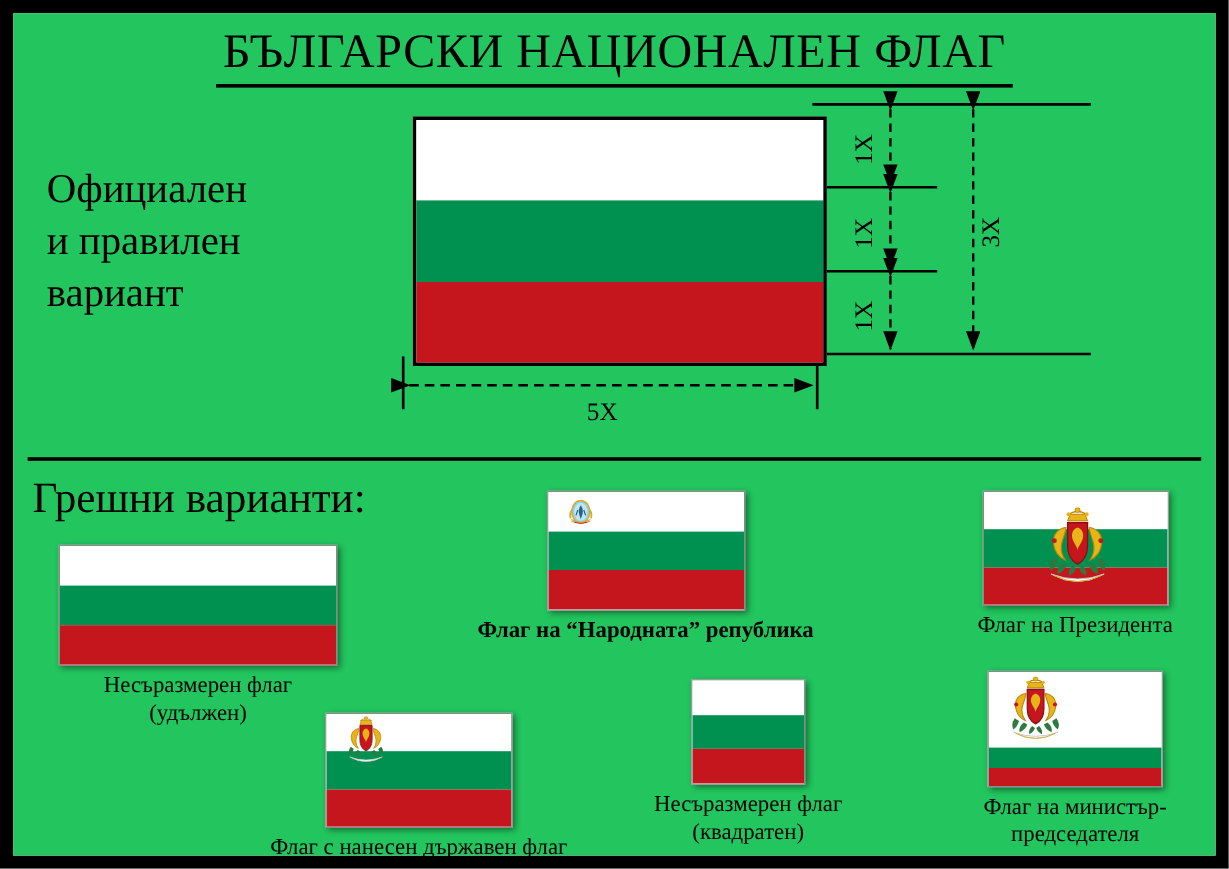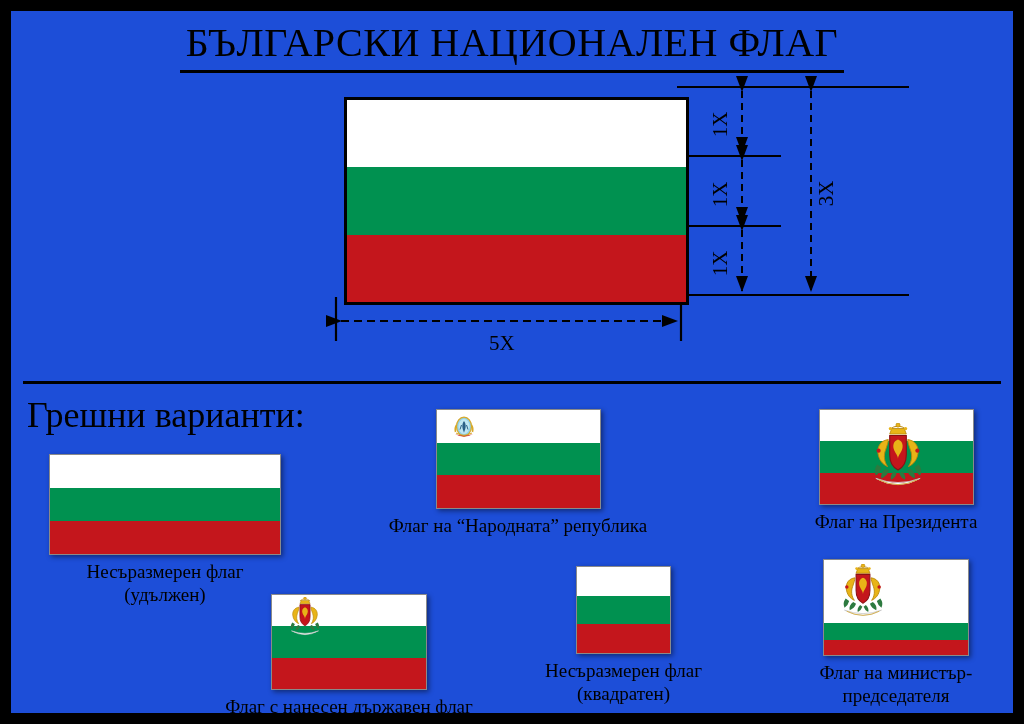--- a/index.html
+++ b/index.html
@@ -11,21 +11,21 @@
   }
   #page {
     position: relative;
     width: 1024px; height: 724px;
     background: #ffffff;
     border: 11px solid #000000;
   }
   .inner {
     position: relative;
     width: 100%; height: 100%;
-    background: #1d4ed8;
+    background: #22c55e;
   }
 
   
   .title-wrap {
     position: absolute; left: 0; top: 8px; width: 100%;
     text-align: center;
   }
   .title {
     display: inline-block;
     font-size: 40px;
@@ -109,36 +109,41 @@
 
   
   .pm .s-white { height: 66%; }
   .pm .s-green { height: 18%; }
   .pm .s-red   { height: 16%; }
 
   .emblem { position: absolute; }
 
   
   #itm-elong  { left: 14px;  top: 443px; width: 280px; }
-  #itm-prb    { left: 332px; top: 398px; width: 350px; }
+  #itm-prb    { left: 352px; top: 398px; width: 350px; font-weight: bold; }
   #itm-pres   { left: 752px; top: 398px; width: 266px; }
   #itm-coa    { left: 128px; top: 583px; width: 420px; }
   #itm-square { left: 490px; top: 555px; width: 245px; }
   #itm-pm     { left: 752px; top: 548px; width: 266px; }
 </style>
 </head>
 <body>
 
 <div id="page">
   <div class="inner">
 
     <div class="title-wrap">
       <div class="title">БЪЛГАРСКИ НАЦИОНАЛЕН ФЛАГ</div>
     </div>
 
+    <div class="official-label">
+      <div>Официален</div>
+      <div>и правилен</div>
+      <div>вариант</div>
+    </div>
 
     <div class="main-flag">
       <div class="stripe s-white"></div>
       <div class="stripe s-green"></div>
       <div class="stripe s-red"></div>
     </div>
 
     <div class="dim-layer">
       <svg class="dim-svg" width="1002" height="702" viewBox="0 0 1002 702">
         <defs>

